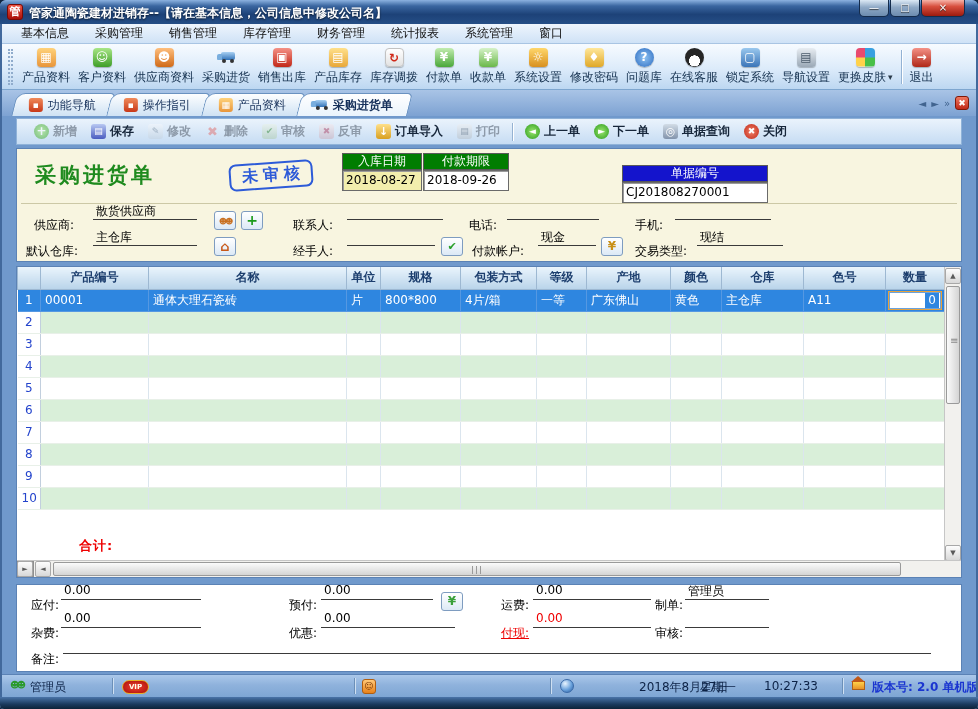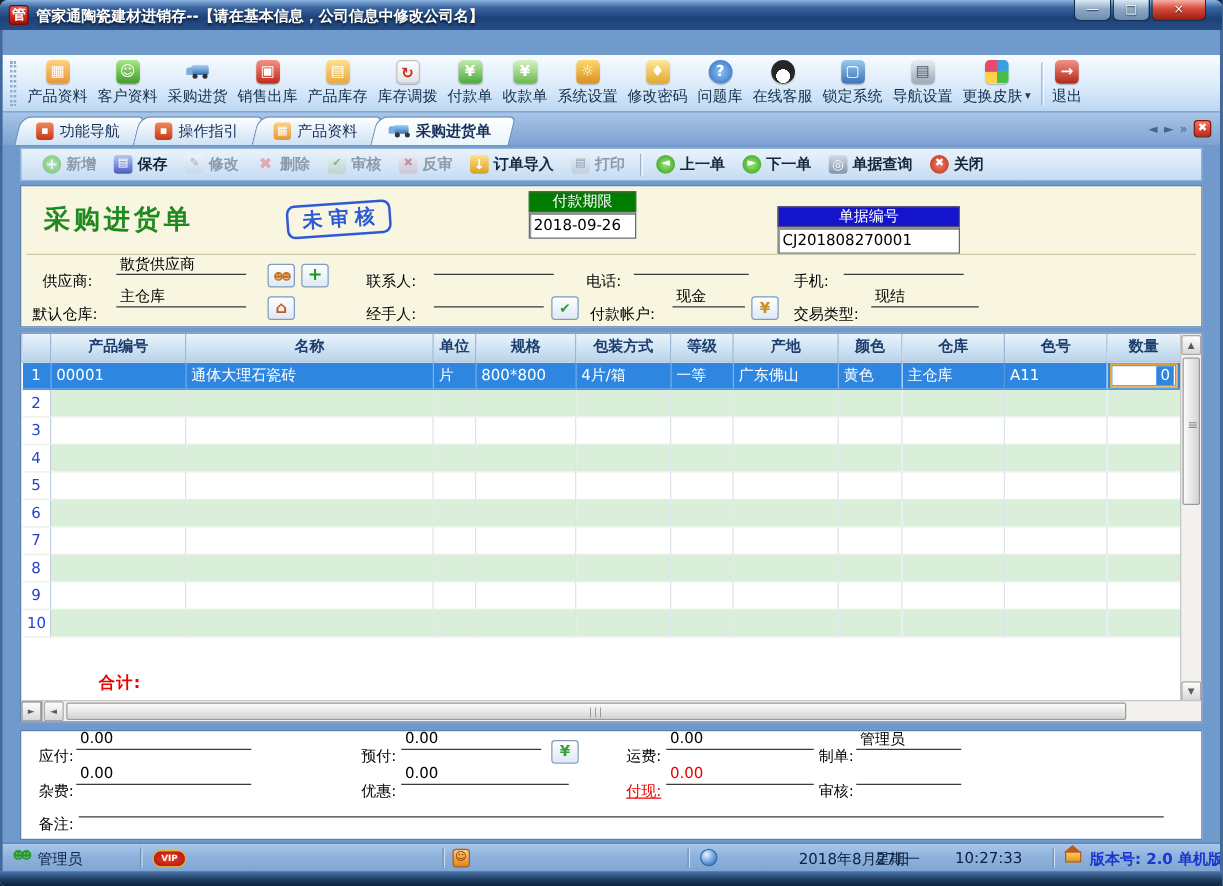--- a/index.html
+++ b/index.html
@@ -211,30 +211,44 @@
   <div class="titlebar">
     <div class="title-icon">管</div>
     <div class="title-text">管家通陶瓷建材进销存--【请在基本信息，公司信息中修改公司名】</div>
     <div class="win-controls">
       <div class="wc">—</div>
       <div class="wc">□</div>
       <div class="wc close">×</div>
     </div>
   </div>
 
+  <div class="menubar">
+    <div class="menu-item">基本信息</div>
+    <div class="menu-item">采购管理</div>
+    <div class="menu-item">销售管理</div>
+    <div class="menu-item">库存管理</div>
+    <div class="menu-item">财务管理</div>
+    <div class="menu-item">统计报表</div>
+    <div class="menu-item">系统管理</div>
+    <div class="menu-item">窗口</div>
+  </div>
 
   <div class="toolbar">
     <div class="grip"></div>
     <div class="tbtn">
         <span class="ti i-product"></span>
         <span>产品资料</span>
       </div>
     <div class="tbtn">
         <span class="ti i-customer"></span>
         <span>客户资料</span>
+      </div>
+    <div class="tbtn">
+        <span class="ti i-supplier"></span>
+        <span>供应商资料</span>
       </div>
     <div class="tbtn">
         <span class="ti i-truckbox">
           <span class="truck"></span>
         </span>
         <span>采购进货</span>
       </div>
     <div class="tbtn">
         <span class="ti i-cart"></span>
         <span>销售出库</span>
@@ -369,20 +383,24 @@
     <div class="dbtn">
         <span class="di d-close"></span>
         <span>关闭</span>
       </div>
   </div>
 
   <div class="formpanel">
     <div class="form-title">采购进货单</div>
     <div class="stamp">未审核</div>
 
+    <div class="hf" style="left:325px;width:80px;">
+      <div class="hf-label green">入库日期</div>
+      <div class="hf-value yellow">2018-08-27</div>
+    </div>
     <div class="hf" style="left:406px;width:86px;">
       <div class="hf-label green">付款期限</div>
       <div class="hf-value">2018-09-26</div>
     </div>
     <div class="hf" style="left:605px;width:146px;margin-top:12px;">
       <div class="hf-label blue">单据编号</div>
       <div class="hf-value">CJ201808270001</div>
     </div>
 
     <div class="fl" style="left:17px;top:68px;">供应商:</div>

